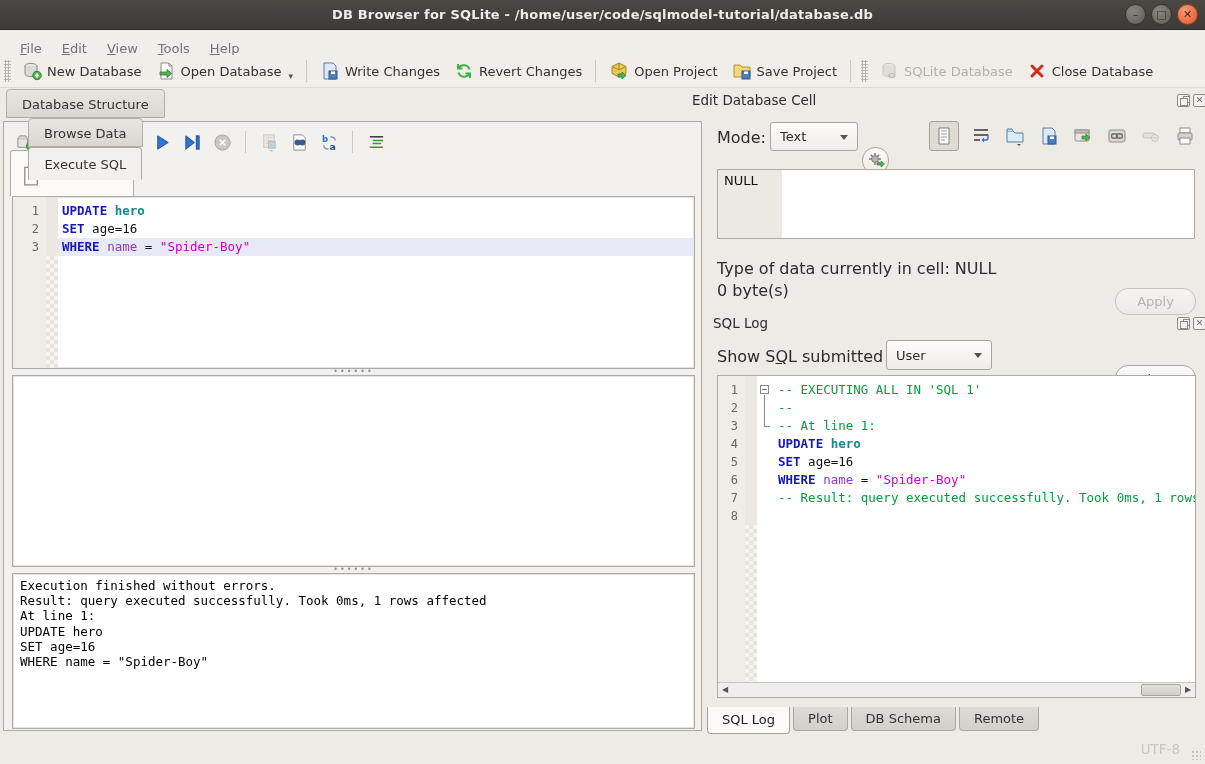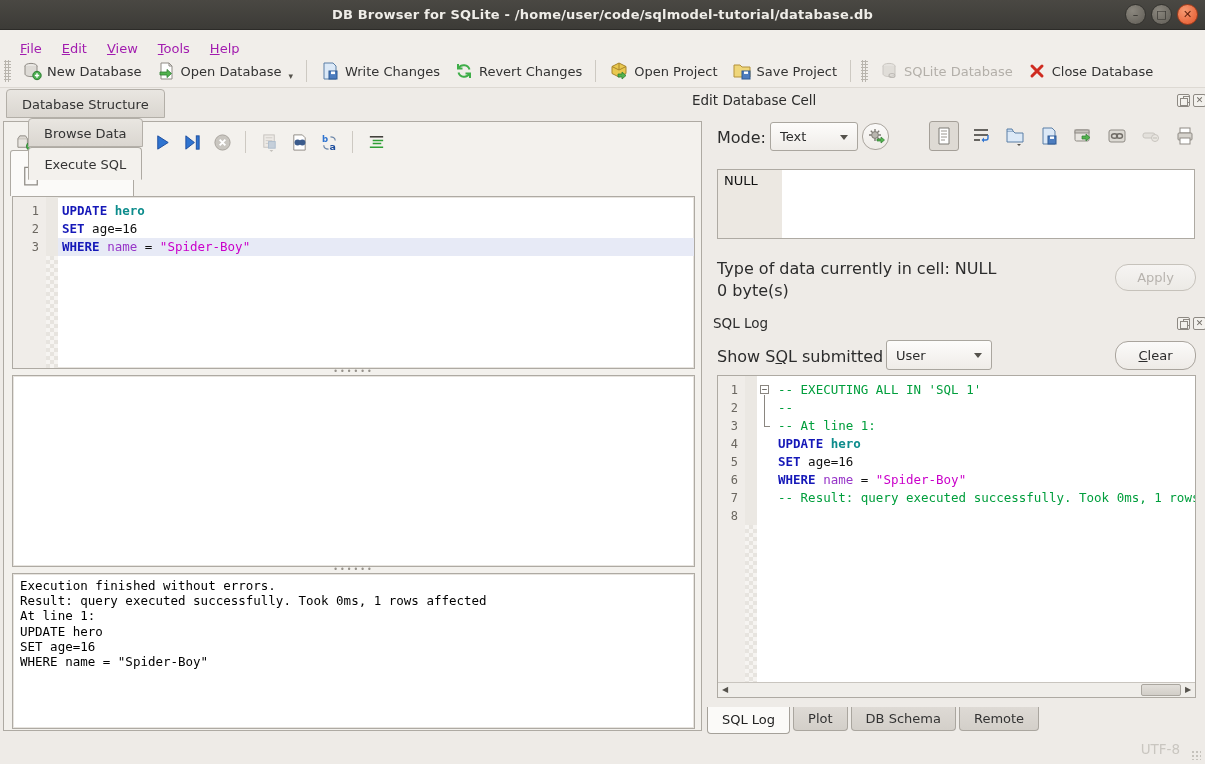--- a/index.html
+++ b/index.html
@@ -14,21 +14,21 @@
   #titlebar .title { color:#efede8; font-size:13px; font-weight:bold; letter-spacing:.2px; }
   .winbtns { position:absolute; right:7px; top:4px; display:flex; gap:5px; }
   .winbtn { width:21px; height:21px; border-radius:50%; border:1px solid #33322e;
     background:radial-gradient(circle at 35% 30%, #8b877e, #5f5c55);
     color:#2e2d29; font-size:11px; line-height:19px; text-align:center; }
   .winbtn.close { background:radial-gradient(circle at 35% 30%, #f69a72, #e4562b); border-color:#a33c1b; color:#5e1f0c; font-weight:bold; }
 
   
   #menubar { position:absolute; left:0; top:30px; width:1205px; height:25px;
     background:#f1eeea; display:flex; align-items:center; padding-left:10px; }
-  .menu-item { font-size:13px; color:#a21caf; padding:3px 10px;margin-top:11px; }
+  .menu-item { font-size:13px; color:#737373; padding:3px 10px;margin-top:11px; }
   .menu-item u { text-decoration:underline; }
 
   
   #toolbar { position:absolute; left:0; top:55px; width:1205px; height:33px;
     background:#f1eeea; border-bottom:1px solid #ddd9d3; display:flex; align-items:center; }
   .grip { width:7px; height:22px; margin:0 4px;
     background-image:radial-gradient(#b9b5ae 1px, transparent 1.2px); background-size:3px 3px; }
   .tbtn { display:flex; align-items:center; gap:5px; padding:4px 7px; border-radius:3px; }
   .tbtn .tlabel { font-size:13px; color:#333; white-space:nowrap; }
   .tbtn.disabled .tlabel { color:#b3afa9; }
@@ -102,21 +102,21 @@
     font-size:9px; line-height:11px; text-align:center; color:#6f6b65; background:#f3f1ed; }
   .dock-ic.float::after { content:''; position:absolute; left:2px; top:3px; width:6px; height:6px; border:1px solid #8d8983; background:#f3f1ed; }
   .dock-ic.float::before { content:''; position:absolute; left:5px; top:1px; width:5px; height:5px; border:1px solid #8d8983; }
 
   .field-label { position:absolute; font-size:16px; color:#2c2c2c; }
   .select { position:absolute; background:linear-gradient(#fdfcfb,#efece8); border:1px solid #aaa69f; border-radius:3px;
     font-size:13px; color:#2c2c2c; display:flex; align-items:center; padding-left:9px; }
   .select::after { content:''; position:absolute; right:9px; top:12px; border-left:4px solid transparent;
     border-right:4px solid transparent; border-top:5px solid #55524c; }
   .btn { position:absolute; background:linear-gradient(#fbfaf9,#eeebe7); border:1px solid #a9a49d; border-radius:13px;
-    font-size:13px; color:#2c2c2c; text-align:center; }
+    font-size:13px; color:#2c2c2c; text-align:center;margin-top:24px; }
   .btn.disabled { background:linear-gradient(#f6f4f2,#eceae6); border-color:#c6c2bb; color:#b7b3ae; }
   .btn u { text-decoration:underline; }
 
   #gear-btn { position:absolute; left:862px; top:123px; width:27px; height:27px; }
   #gear-btn svg { margin:3px auto; display:block; }
   .mini-btn { width:24px; height:24px; display:flex; align-items:center; justify-content:center; }
   .mini-btn svg { width:20px; height:20px; display:block; }
   #cell-toolbar { position:absolute; left:929px; top:121px; display:flex; align-items:center; gap:10px; }
   #text-mode-btn { width:30px; height:30px; background:#dedad4; border:1px solid #a49f98; border-radius:3px;
     display:flex; align-items:center; justify-content:center; }

